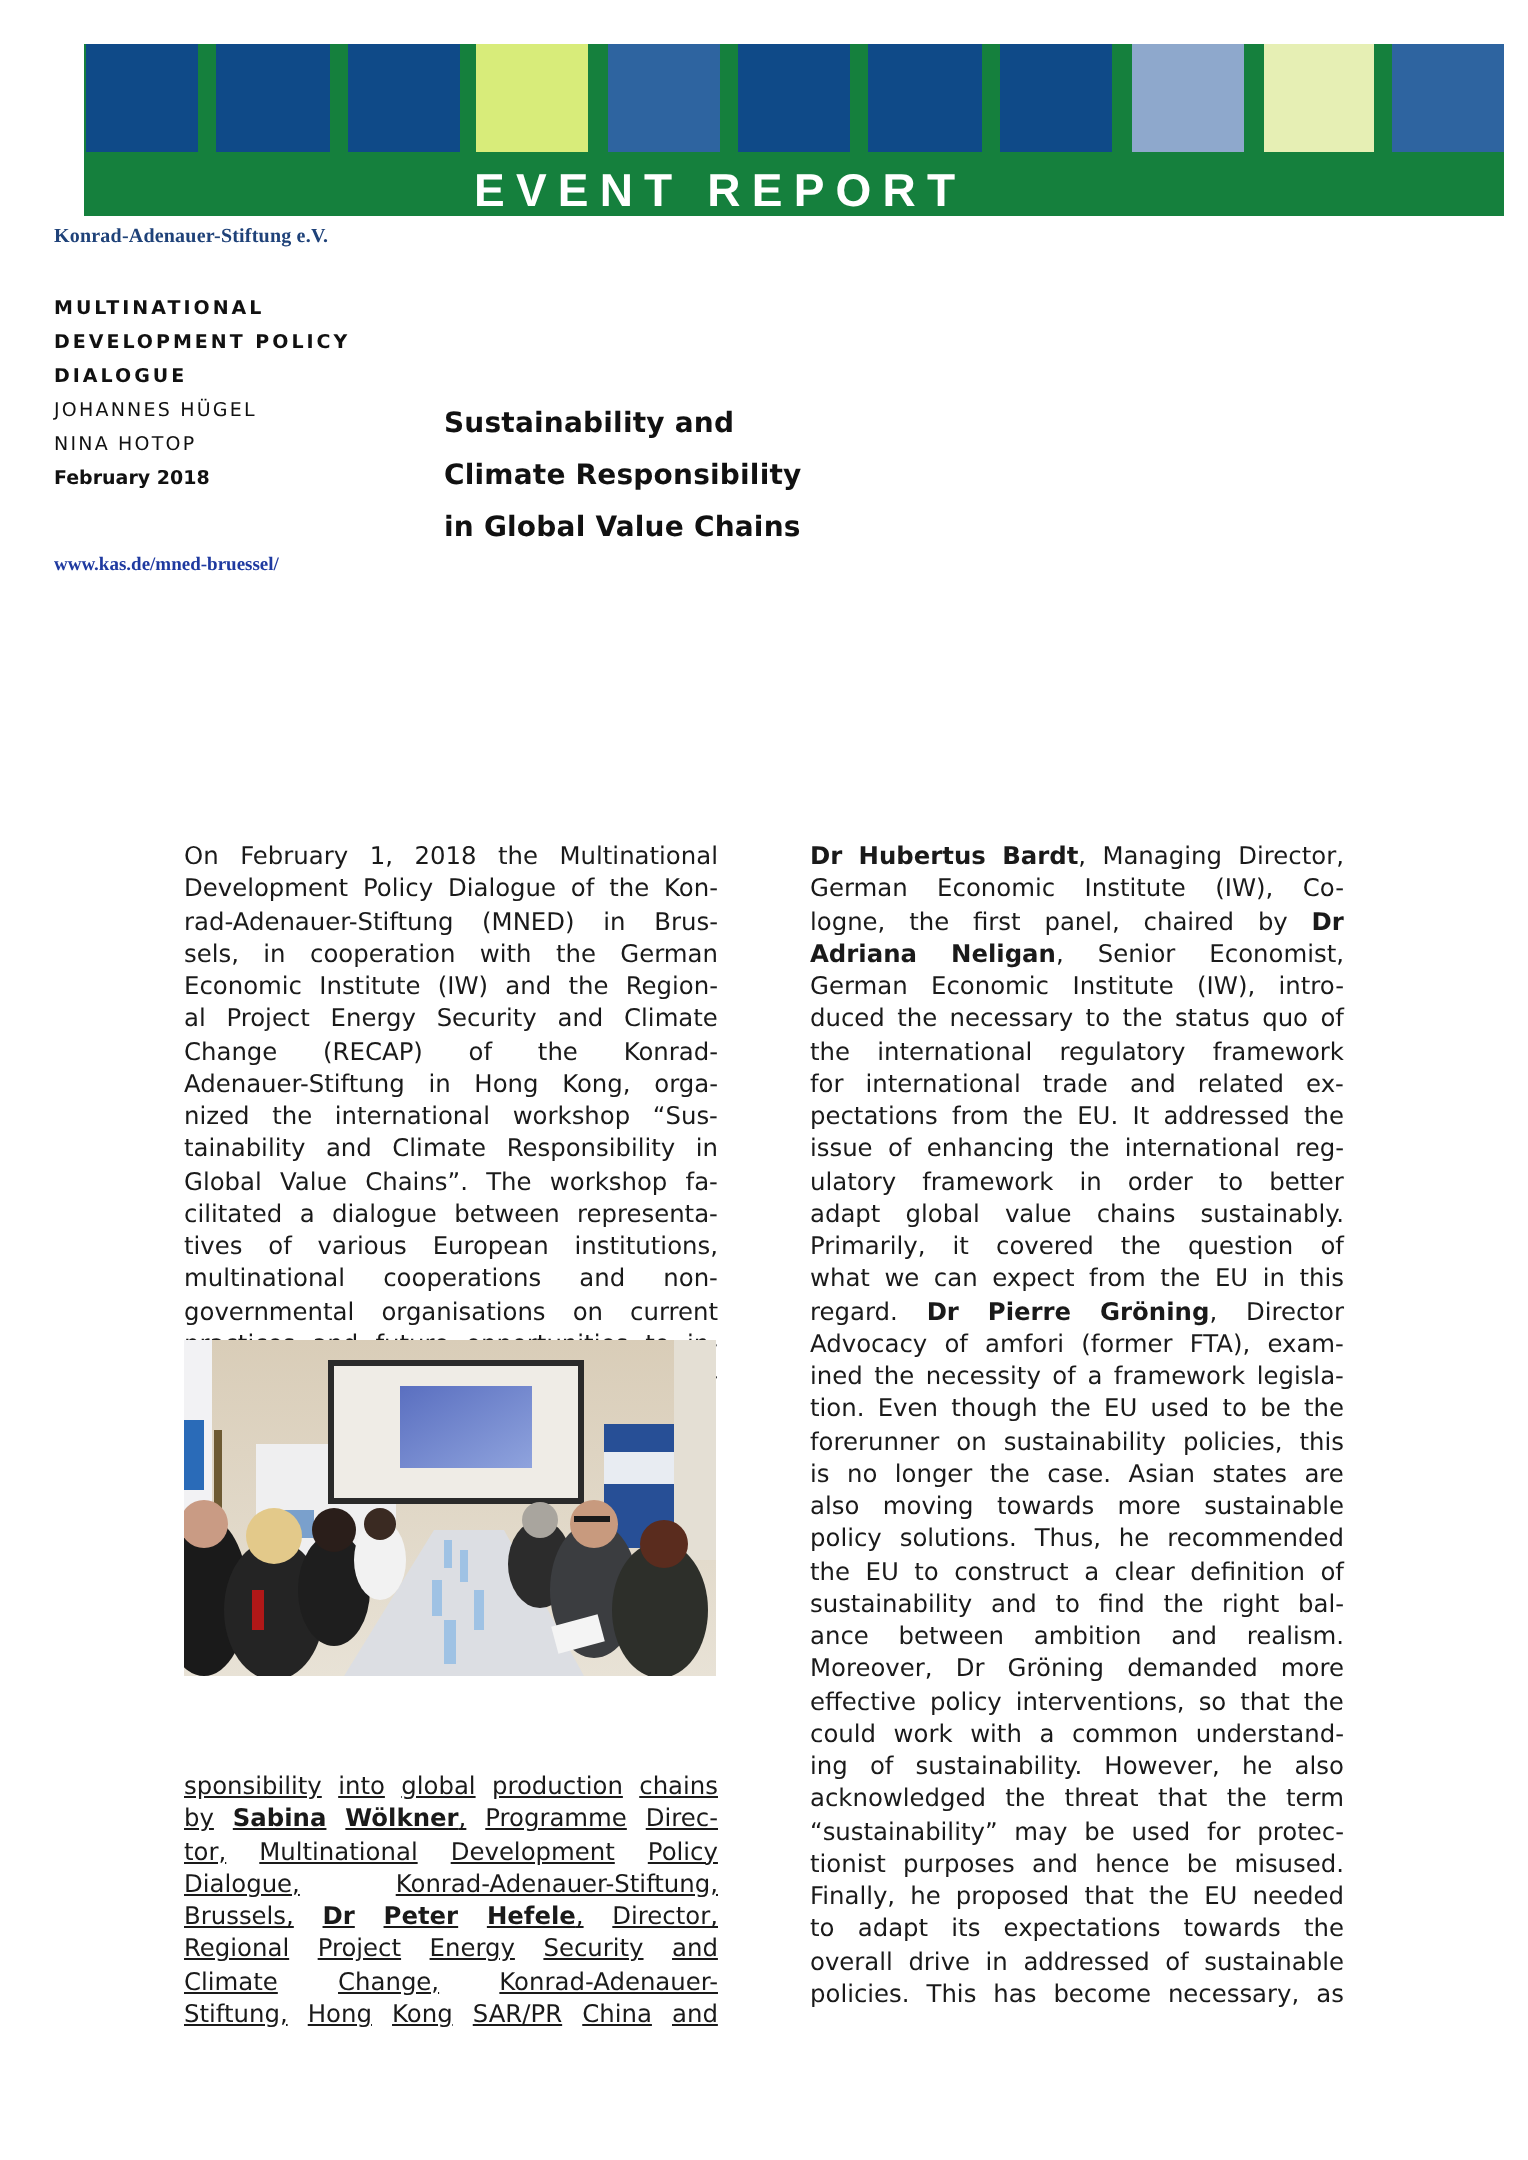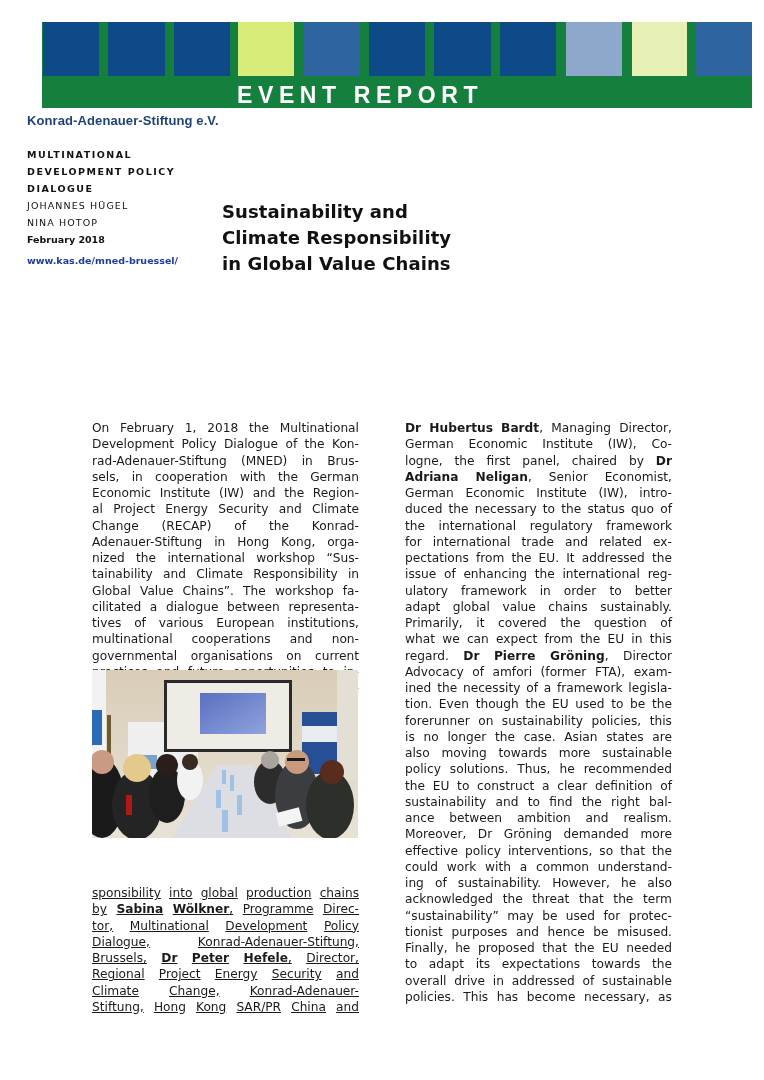--- a/index.html
+++ b/index.html
@@ -6,32 +6,32 @@
   body { width: 764px; height: 1080px; position: relative; overflow: hidden;
          font-family: "DejaVu Sans", sans-serif; color: #111; }
 
   
   .banner { position: absolute; left: 27px; top: 22px; width: 710px; height: 86px;
             background: #15803d; margin-left: 15px; }
   .sq { position: absolute; top: 0; height: 54px; }
   .banner-title { position: absolute; left: 195px; top: 60px; font-family: "Liberation Sans", sans-serif;
                   font-weight: bold; font-size: 23px; letter-spacing: 5.6px; color: #ffffff; }
 
-  .org-name { position: absolute; left: 27px; top: 113px; font-family: Liberation Sans, sans-serif;
-              font-weight: bold; font-size: 13px; color: #1f4279; letter-spacing: 0.1px; }
+  .org-name { position: absolute; left: 27px; top: 113px; font-family: Liberation Serif, serif;
+              font-weight: bold; font-size: 10px; color: #1f4279; letter-spacing: 0.1px; }
 
   
   .meta { position: absolute; left: 27px; top: 146px; font-size: 9.5px; line-height: 17px; color: #111; }
   .meta .b { font-weight: bold; letter-spacing: 1.5px; }
   .meta .n { letter-spacing: 1.1px; }
   .meta .d { font-weight: bold; }
-  .meta .url { display: block; margin-top: 4px; color: #1f3aa0; font-weight: bold; }
+  .meta .url { display: block; margin-top: 27px; color: #1f3aa0; font-weight: bold; font-family: Liberation Serif, serif; }
 
   
-  .title { position: absolute; left: 222px; top: 199px; font-weight: bold; font-size: 18px;
+  .title { position: absolute; left: 222px; top: 199px; font-weight: bold; font-size: 14px;
            line-height: 26px; color: #111; letter-spacing: 0.1px; }
   .title div { white-space: nowrap; }
 
   
   .col { position: absolute; width: 267px; font-size: 12.2px; line-height: 16.25px; color: #1a1a1a; margin-top: 47px; }
   .col-left-a { left: 92px; top: 373px; }
   .col-left-b { left: 92px; top: 838px; text-decoration: underline; }
   .col-right { left: 405px; top: 373px; }
   b { font-weight: bold; }
 

